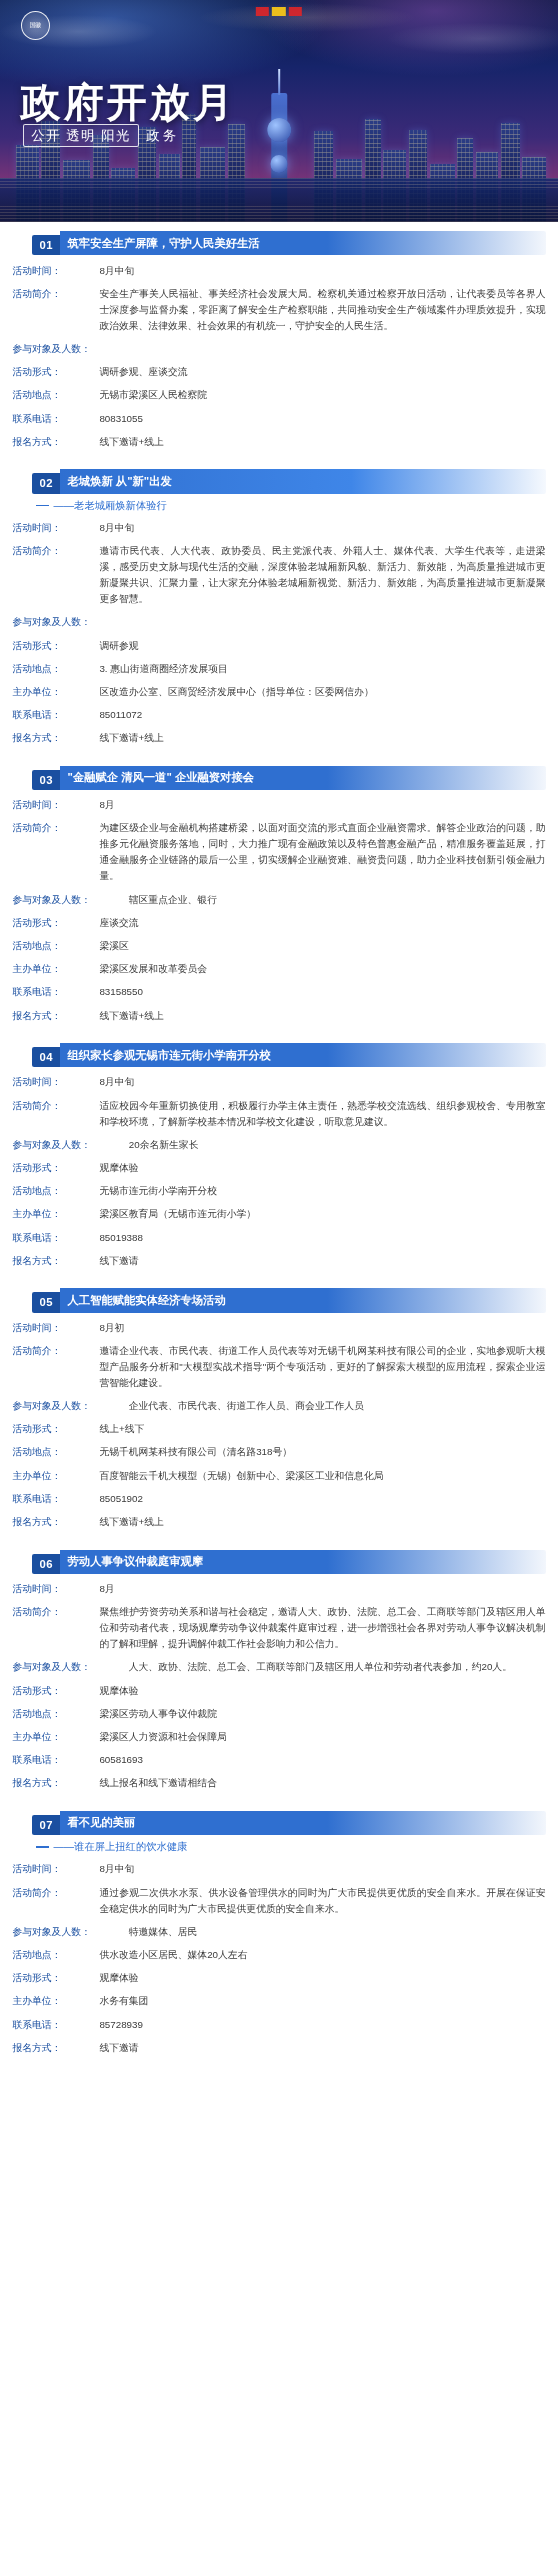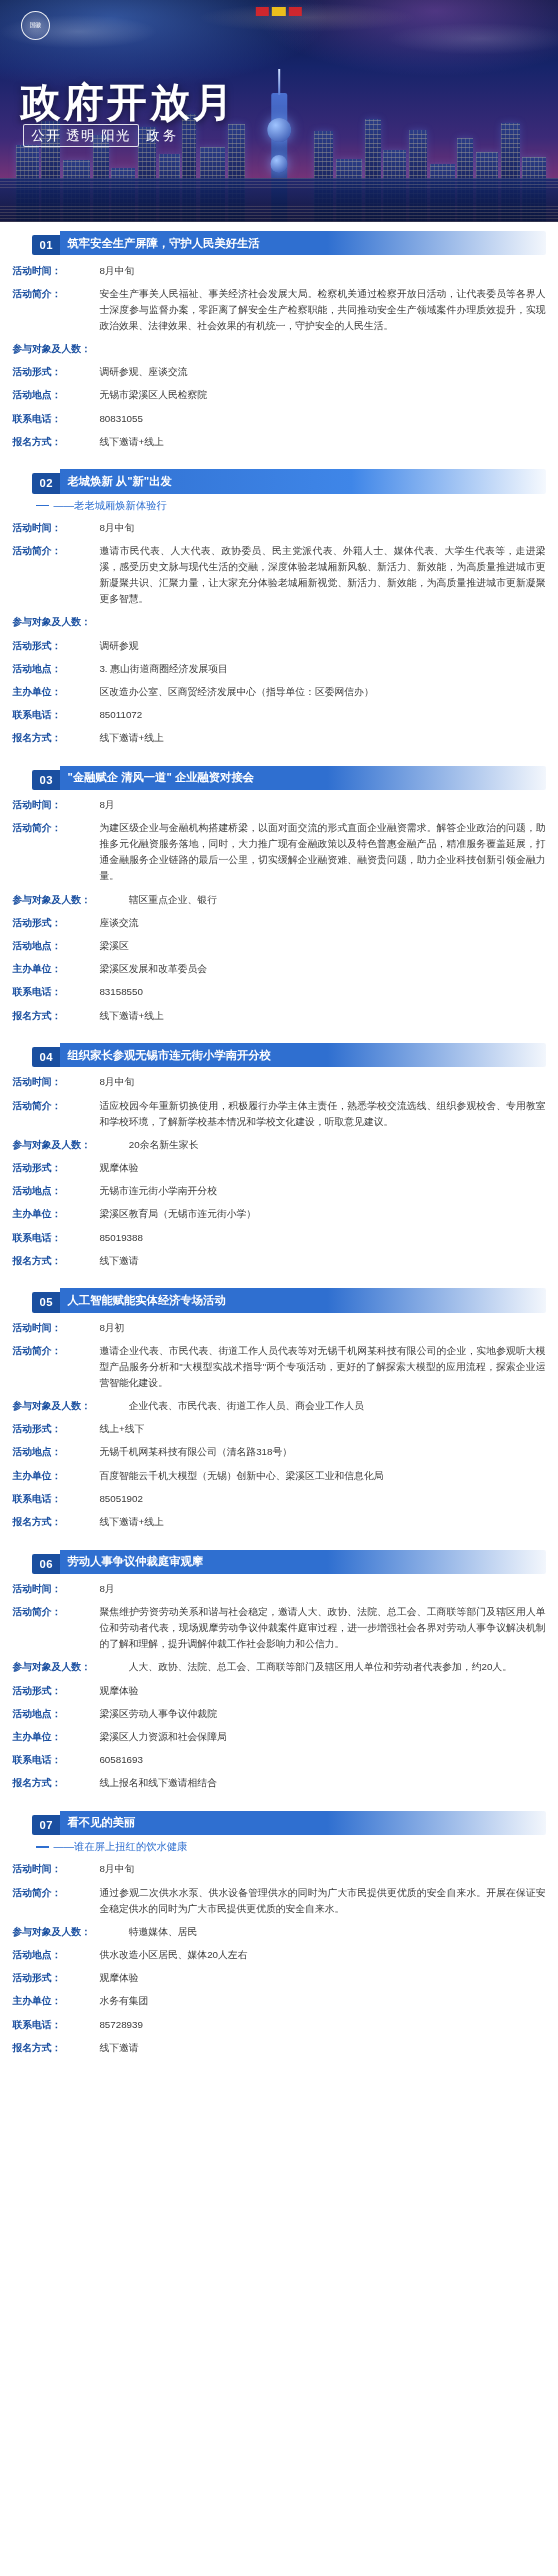--- a/index.html
+++ b/index.html
@@ -164,21 +164,21 @@
   
   .block { margin:7.2px 12.4px 0 12.4px; }
   .row {
     display:flex;
     align-items:flex-start;
     margin-bottom:7.2px;
   }
   .label {
     flex:0 0 auto;
     color:#1a4fa0;
-    font-weight:bold;
+    font-weight:normal;
     font-size:9.8px;
     line-height:16px;
     white-space:nowrap;
   }
   .value {
     flex:1 1 auto;
     color:#3a3a3a;
     font-size:9.8px;
     line-height:16px;
     text-align:justify;

